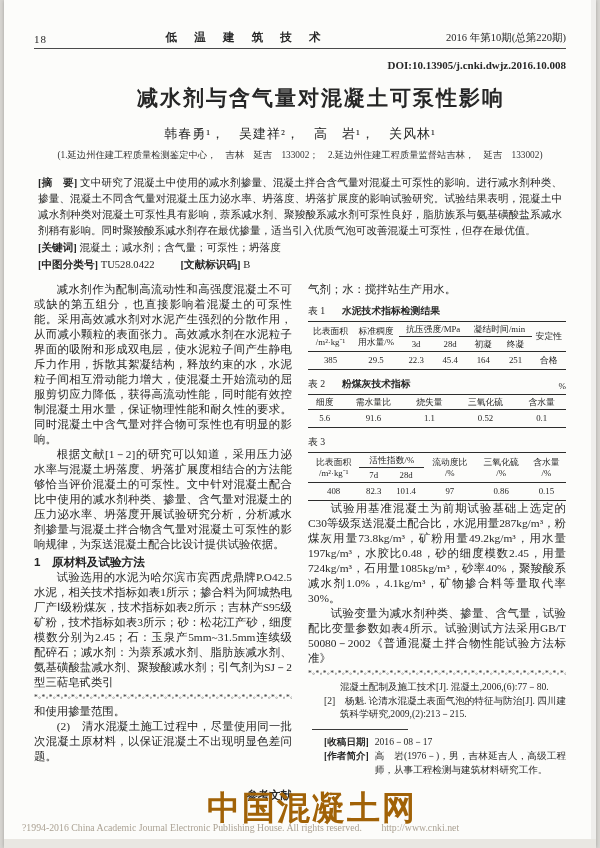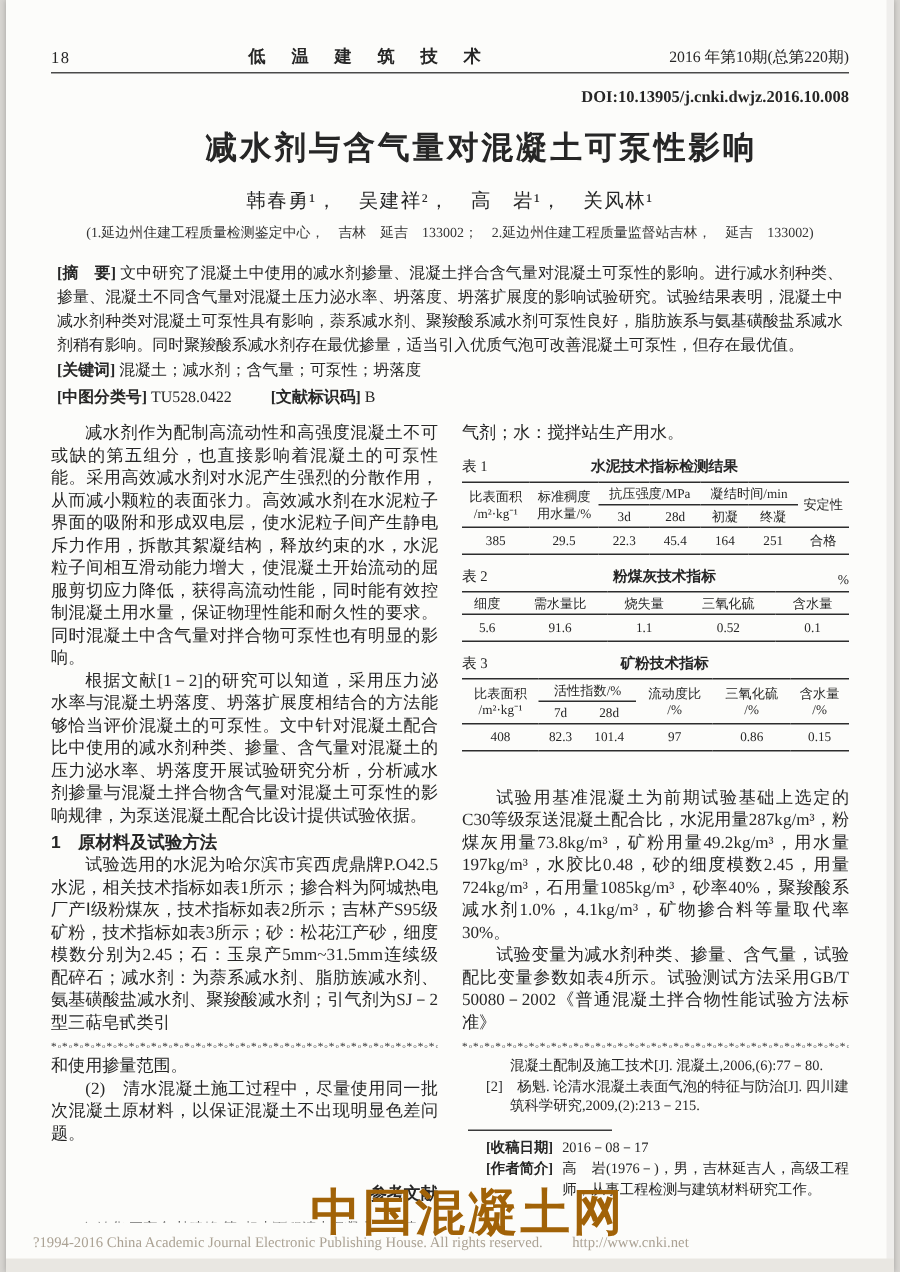--- a/index.html
+++ b/index.html
@@ -44,21 +44,21 @@
   .dotline{overflow:hidden;white-space:nowrap;font-size:7.5px;letter-spacing:.5px;
            line-height:9px;margin:3px 0 2px 0;color:#2c2c2c;}
   .refhead{text-align:right;font-size:11.4px;font-weight:bold;margin-top:24px;
            font-family:"Liberation Sans",sans-serif;}
   .ref{margin:0;font-size:9.6px;line-height:13.5px;padding-left:16px;text-indent:-16px;text-align:justify;}
   .ref1-left{margin-top:10px;}
 
   
   .tcap{display:flex;align-items:flex-end;font-size:9.8px;margin:8px 0 3px 0;}
   .tcap .tlab{width:34px;}
-  .tcap .ttit{flex:1;text-align:center;font-weight:bold;font-family:"Liberation Sans",sans-serif;}
+  .tcap .ttit{flex:1;text-align:left;font-weight:bold;font-family:"Liberation Sans",sans-serif;}
   .tcap .tunit{width:22px;text-align:right;font-size:9px;}
   table.tbl{width:100%;border-collapse:collapse;font-size:8.8px;
             border-top:1.4px solid #2d2d2d;border-bottom:1.4px solid #2d2d2d;}
   table.tbl th,table.tbl td{font-weight:normal;text-align:center;padding:1.5px 1px;line-height:11px;}
   table.tbl thead{border-bottom:.8px solid #2d2d2d;}
   table.tbl .grp{border-bottom:.7px solid #2d2d2d;}
   table.tbl .two span{display:block;}
   table.tbl td{padding:3px 1px;}
 
   .rule-short{border-top:1px solid #3a3a3a;width:96px;margin:8px 0 5px 4px;}
@@ -187,21 +187,20 @@
             <td>91.6</td>
             <td>1.1</td>
             <td>0.52</td>
             <td>0.1</td>
           </tr>
         </tbody>
       </table>
 
       <div class="tcap">
         <span class="tlab">表 3</span>
-        <span class="ttit">矿粉技术指标</span>
         <span class="tunit"></span>
       </div>
       <table class="tbl">
         <thead>
           <tr>
             <th rowspan="2" class="two">
               <span>比表面积</span>
               <span>/m²·kg⁻¹</span>
             </th>
             <th colspan="2" class="grp">活性指数/%</th>
@@ -228,21 +227,21 @@
             <td>408</td>
             <td>82.3</td>
             <td>101.4</td>
             <td>97</td>
             <td>0.86</td>
             <td>0.15</td>
           </tr>
         </tbody>
       </table>
 
-      <p class="body-p" style="margin-top:24px;">试验用基准混凝土为前期试验基础上选定的C30等级泵送混凝土配合比，水泥用量287kg/m³，粉煤灰用量73.8kg/m³，矿粉用量49.2kg/m³，用水量197kg/m³，水胶比0.48，砂的细度模数2.45，用量724kg/m³，石用量1085kg/m³，砂率40%，聚羧酸系减水剂1.0%，4.1kg/m³，矿物掺合料等量取代率30%。</p>
+      <p class="body-p" style="margin-top:0;">试验用基准混凝土为前期试验基础上选定的C30等级泵送混凝土配合比，水泥用量287kg/m³，粉煤灰用量73.8kg/m³，矿粉用量49.2kg/m³，用水量197kg/m³，水胶比0.48，砂的细度模数2.45，用量724kg/m³，石用量1085kg/m³，砂率40%，聚羧酸系减水剂1.0%，4.1kg/m³，矿物掺合料等量取代率30%。</p>
       <p class="body-p">试验变量为减水剂种类、掺量、含气量，试验配比变量参数如表4所示。试验测试方法采用GB/T 50080－2002《普通混凝土拌合物性能试验方法标准》</p>
 
       <div class="dotline">*◦*◦*◦*◦*◦*◦*◦*◦*◦*◦*◦*◦*◦*◦*◦*◦*◦*◦*◦*◦*◦*◦*◦*◦*◦*◦*◦*◦*◦*◦*◦*◦*◦*◦*◦*◦*◦*◦*◦*◦*◦*◦*◦*◦*◦*◦*◦*◦*◦*◦</div>
       <p class="ref" style="padding-left:32px;text-indent:0;">混凝土配制及施工技术[J]. 混凝土,2006,(6):77－80.</p>
       <p class="ref" style="margin-left:16px;">[2]　杨魁. 论清水混凝土表面气泡的特征与防治[J]. 四川建筑科学研究,2009,(2):213－215.</p>
 
       <div class="rule-short"></div>
       <div class="recv">
         <span class="rl">[收稿日期]</span>
         <span class="rv">2016－08－17</span>

